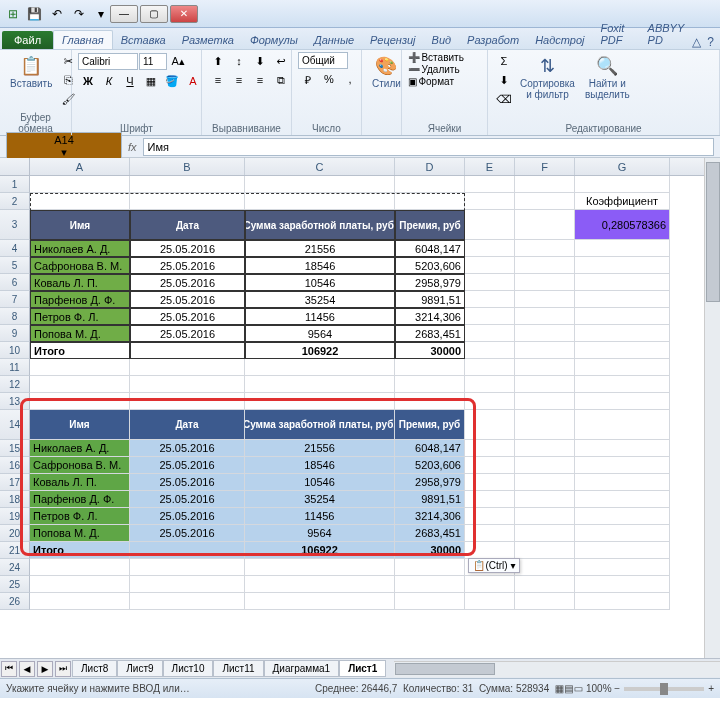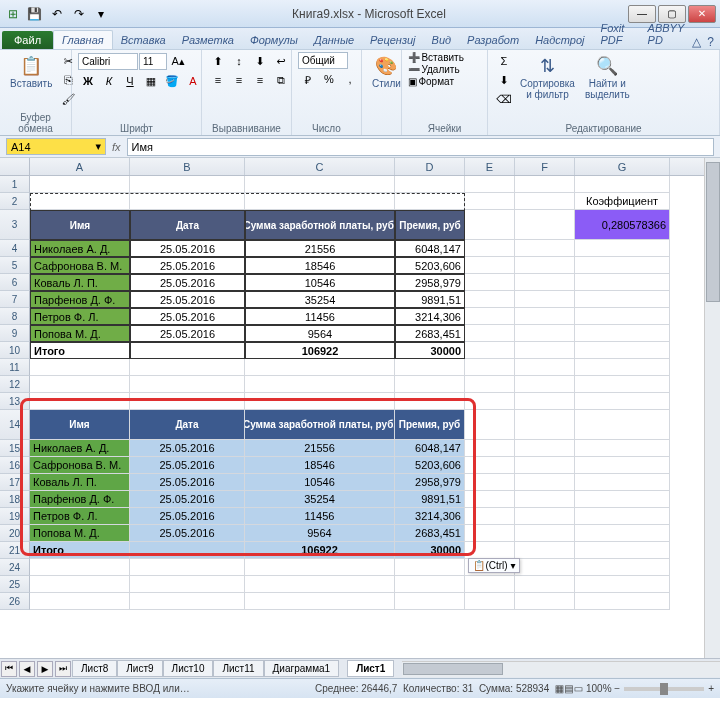--- a/index.html
+++ b/index.html
@@ -24,21 +24,21 @@
 .rgroup-body { flex: 1; display: flex; align-items: flex-start; gap: 2px; }
 .rgroup-label { font-size: 10px; color: #5a6a7a; text-align: center; padding: 1px 0; }
 .rbtn { display: flex; flex-direction: column; align-items: center; padding: 2px 4px; cursor: pointer; font-size: 10px; color: #3a5a8a; }
 .rbtn-icon { width: 24px; height: 24px; display: flex; align-items: center; justify-content: center; font-size: 18px; }
 .rcol { display: flex; flex-direction: column; gap: 1px; }
 .rrow { display: flex; gap: 1px; align-items: center; }
 .mini-btn { width: 20px; height: 18px; border: 1px solid transparent; display: flex; align-items: center; justify-content: center; font-size: 11px; cursor: pointer; }
 .combo { border: 1px solid #aabbcc; background: #fff; font-size: 10px; padding: 1px 3px; height: 17px; }
 
 .namebox-row { height: 22px; background: #e9eff7; display: flex; align-items: center; border-bottom: 1px solid #c0cad5; }
-.namebox { width: 100px; border: 1px solid #aabbcc; background: #fde047; padding: 1px 4px; font-size: 11px; margin-left: 6px; display: flex; align-items: center; justify-content: space-between; }
+.namebox { width: 116px; border: 1px solid #aabbcc; background: #a16207; padding: 1px 4px; font-size: 11px; margin-left: 6px; display: flex; align-items: center; justify-content: space-between; flex-direction: column; }
 .fx-label { margin: 0 6px; font-style: italic; color: #666; font-size: 11px; }
 .formula-bar { flex: 1; border: 1px solid #aabbcc; background: #fff; padding: 1px 4px; font-size: 11px; height: 18px; margin-right: 6px; }
 
 .grid-area { position: relative; height: 500px; overflow: hidden; background: #fff; }
 .colheads { display: flex; height: 18px; background: linear-gradient(#f0f3f7,#e2e7ee); border-bottom: 1px solid #b8c0cc; }
 .rowhead-space { width: 30px; border-right: 1px solid #b8c0cc; background: linear-gradient(#f0f3f7,#e2e7ee); }
 .colhead { border-right: 1px solid #c8d0da; display: flex; align-items: center; justify-content: center; font-size: 11px; color: #3a5a7a; }
 .grid-rows { position: relative; }
 .grow { display: flex; height: 17px; }
 .grow.tall { height: 30px; }
@@ -60,21 +60,21 @@
 .paste-sel .cell.psum { background: #b7d2ec; font-weight: bold; justify-content: center; }
 
 .marquee { position: absolute; border: 1.5px dashed #333; pointer-events: none; }
 .red-box { position: absolute; border: 3px solid #e03030; border-radius: 8px; pointer-events: none; }
 
 .paste-options { position: absolute; display: flex; align-items: center; border: 1px solid #aab; background: #fafcff; padding: 1px 4px; font-size: 10px; cursor: pointer; box-shadow: 1px 1px 3px rgba(0,0,0,0.2); }
 
 .sheettabs { height: 20px; background: #e4e9f0; display: flex; align-items: center; border-top: 1px solid #b8c0cc; font-size: 10px; }
 .nav-btn { width: 16px; height: 16px; border: 1px solid #aab; margin: 0 1px; display: flex; align-items: center; justify-content: center; cursor: pointer; font-size: 9px; background: #f0f0f0; }
 .sheet { padding: 2px 8px; border: 1px solid #b8c0cc; background: #f0f3f7; cursor: pointer; }
-.sheet.active { background: #fff; font-weight: bold; margin-left: 8px; }
+.sheet.active { background: #fff; font-weight: bold; }
 
 .statusbar { height: 20px; background: linear-gradient(#e6eef8,#d7e4f2); display: flex; align-items: center; font-size: 10px; color: #444; padding: 0 6px; border-top: 1px solid #b0c0d0; }
 .statusbar .sp { flex: 1; }
 .zoom { display: flex; align-items: center; gap: 4px; }
 .zoom-slider { width: 80px; height: 4px; background: #ccc; position: relative; }
 .zoom-slider::after { content: ''; position: absolute; width: 8px; height: 12px; background: #888; top: -4px; left: 36px; }
 
 .scrollbar-v { position: absolute; right: 0; top: 0; width: 16px; height: 100%; background: #e8ecf0; border-left: 1px solid #ccc; }
 .scrollbar-h { height: 16px; background: #e8ecf0; border-top: 1px solid #ccc; flex: 1; margin-left: 8px; position: relative; }
 .sb-thumb { background: #c4cad2; border: 1px solid #a0a8b0; }
@@ -83,21 +83,20 @@
 <body>
 
 <div class="titlebar">
   <div class="qat">
     <span class="qat-icon" style="color:#2a7b2f">⊞</span>
     <span class="qat-icon" style="color:#3a6aaa">💾</span>
     <span class="qat-icon">↶</span>
     <span class="qat-icon">↷</span>
     <span class="qat-icon">▾</span>
   </div>
-  <div class="title-text">Книга9.xlsx - Microsoft Excel</div>
   <div class="win-btns">
     <div class="win-btn">—</div>
     <div class="win-btn">▢</div>
     <div class="win-btn win-close">✕</div>
   </div>
 </div>
 
 <div class="ribbon-tabs">
   <div class="file-tab">Файл</div>
   <div class="rtab active">Главная</div>

